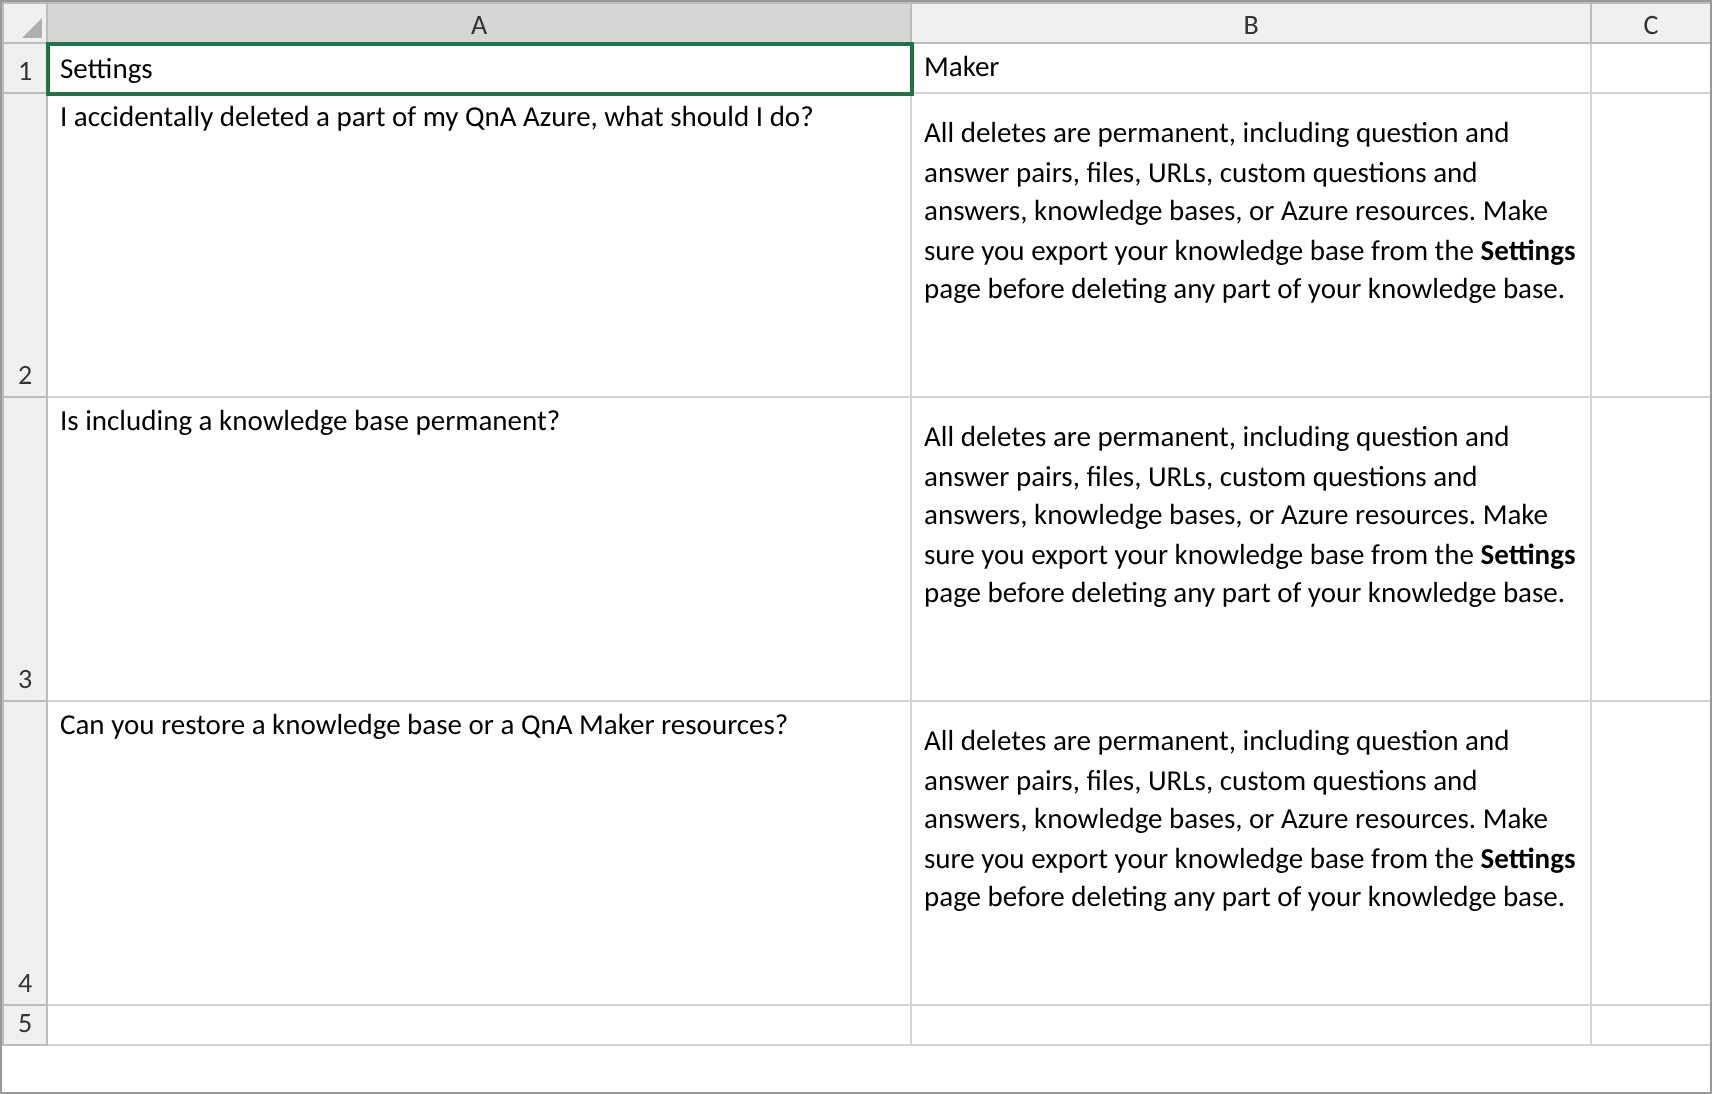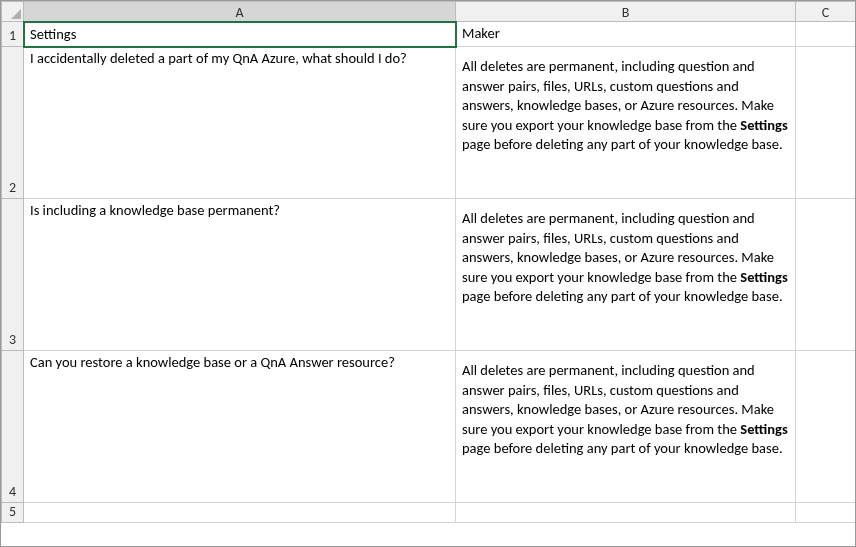--- a/index.html
+++ b/index.html
@@ -131,21 +131,21 @@
         </td>
     <td>
           <div class="cell ans"><span>All deletes are permanent, including question and answer pairs, files, URLs, custom questions and answers, knowledge bases, or Azure resources. Make sure you export your knowledge base from the </span><b>Settings</b><span> page before deleting any part of your knowledge base.</span></div>
         </td>
     <td></td>
   </tr>
 
   <tr class="row-tall">
     <th class="rowhead"><span>4</span></th>
     <td>
-          <div class="cell">Can you restore a knowledge base or a QnA Answer resource?</div>
+          <div class="cell">Can you restore a knowledge base or a QnA Maker resources?</div>
         </td>
     <td>
           <div class="cell ans"><span>All deletes are permanent, including question and answer pairs, files, URLs, custom questions and answers, knowledge bases, or Azure resources. Make sure you export your knowledge base from the </span><b>Settings</b><span> page before deleting any part of your knowledge base.</span></div>
         </td>
     <td></td>
   </tr>
 
   <tr class="row-short">
     <th class="rowhead"><span>5</span></th>
     <td></td>

